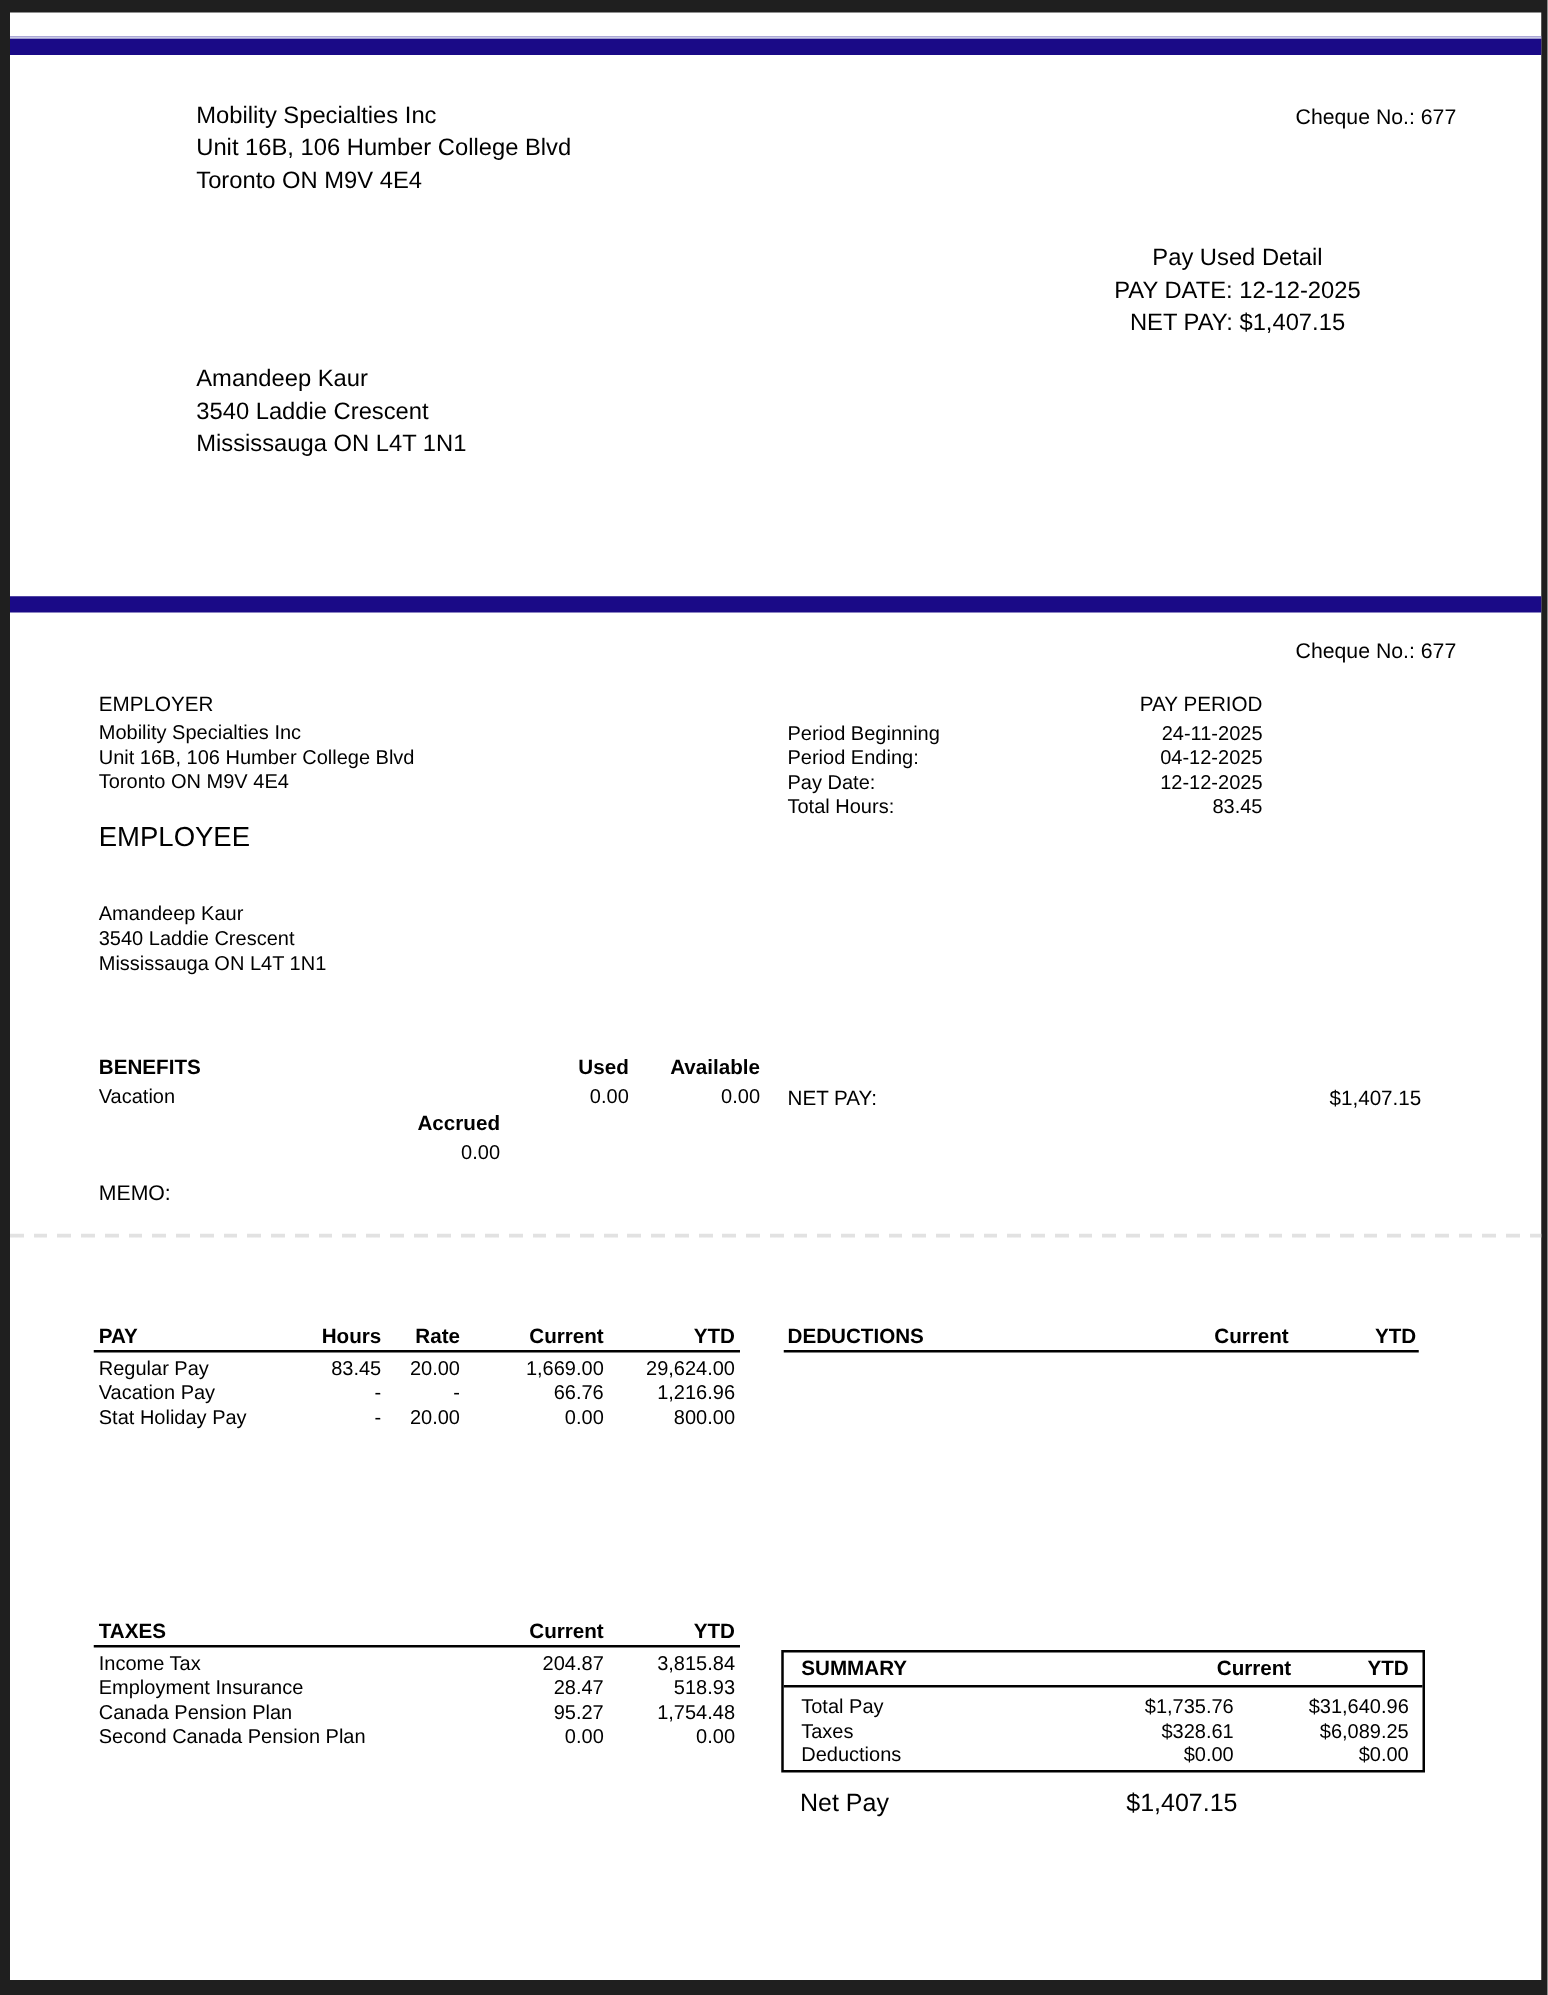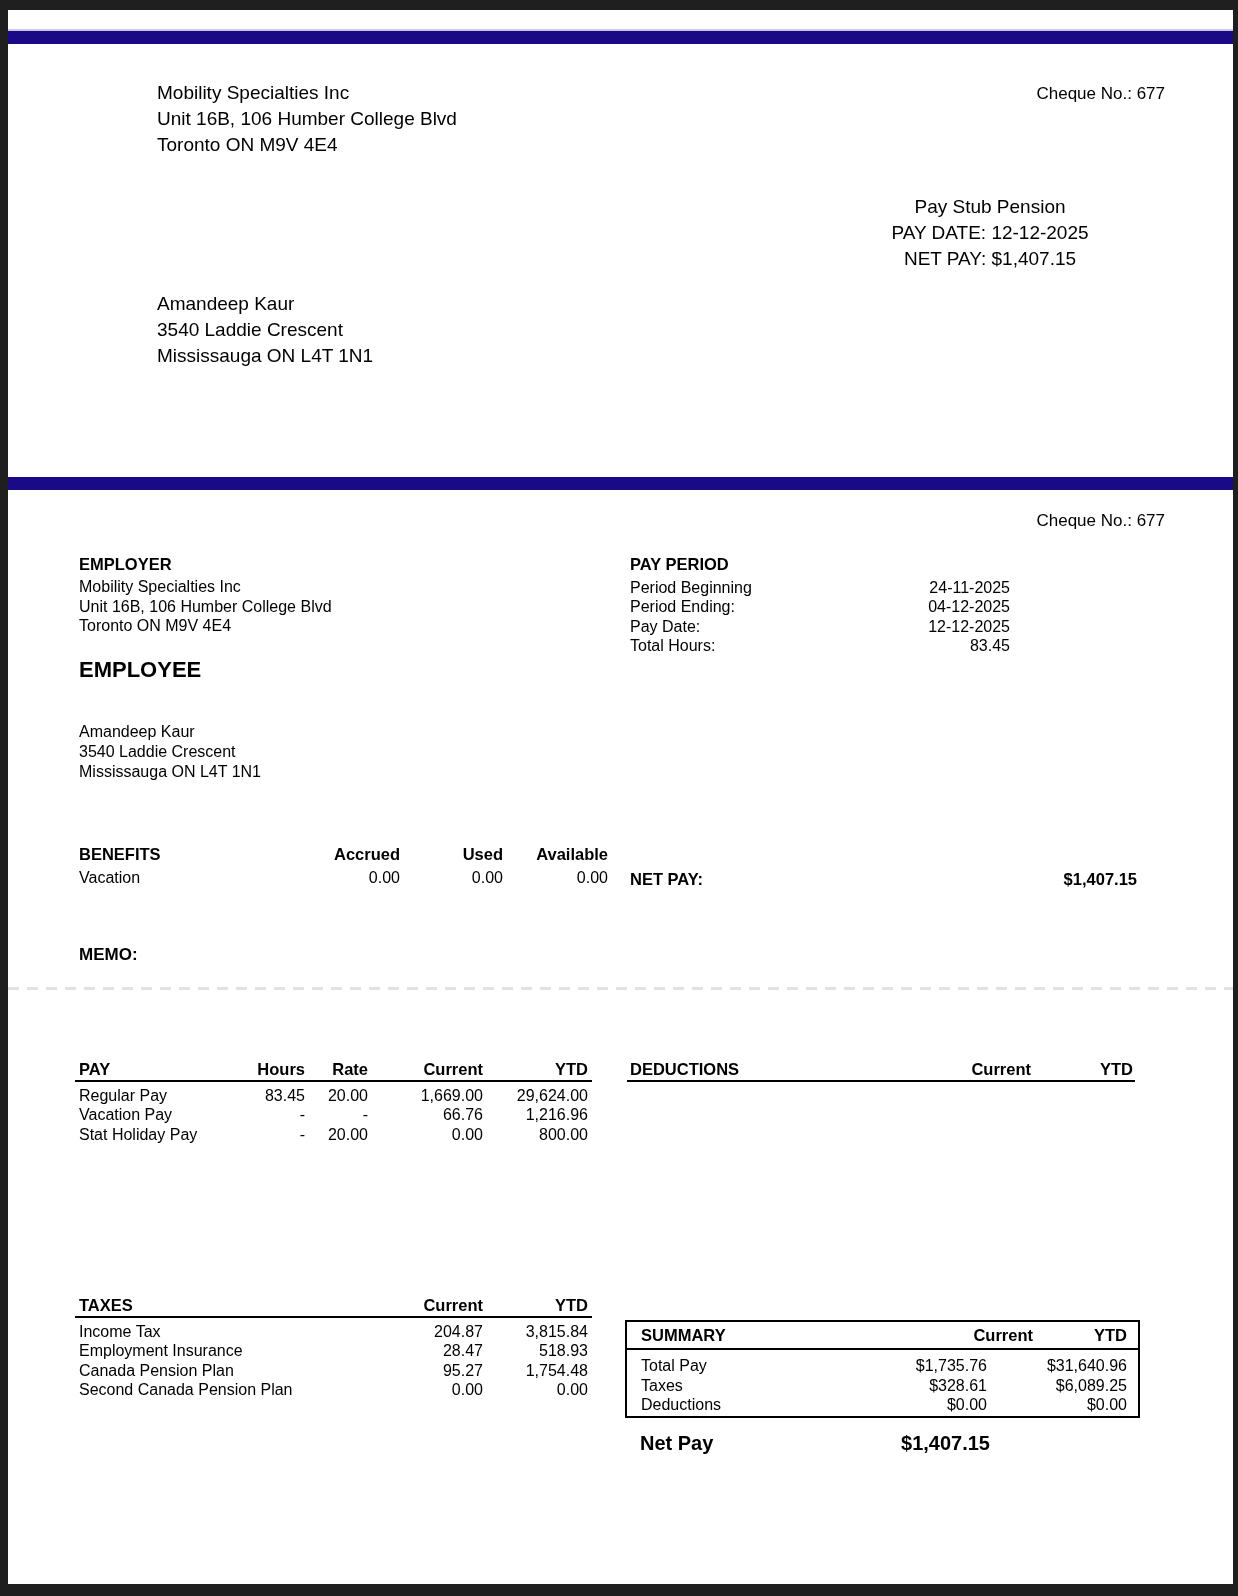--- a/index.html
+++ b/index.html
@@ -10,21 +10,21 @@
     color:#000;
   }
   .page{position:absolute;left:8px;top:10px;width:1225px;height:1574px;background:#ffffff;}
   .abs{position:absolute;}
   .bar{position:absolute;left:8px;width:1225px;height:13px;background:#1a0a87;}
   .bar1{top:29px;border-top:2px solid #c9c9e6;}
   .bar2{top:477px;}
   .t19{font-size:19px;line-height:26px;}
   .t17{font-size:17px;line-height:20px;}
   .t16{font-size:16px;line-height:19.5px;}
-  .b{font-weight:bold;}
+  .b{font-weight:normal;text-align:right;}
   .right{text-align:right;}
   .center{text-align:center;}
   .dashed{
     position:absolute;left:8px;top:987px;width:1225px;height:3px;
     background-image:repeating-linear-gradient(to right,#e2e2e2 0 11px,transparent 11px 19px);
   }
   
   .tbl{position:absolute;font-size:16px;}
   .tbl .hdr{position:relative;height:20px;border-bottom:2px solid #000;font-weight:bold;font-size:16.5px;}
   .tbl .rows{position:relative;padding-top:5px;}
@@ -39,21 +39,21 @@
   .ltbl .c-ytd{right:4px;}
   
   .dtbl{left:627px;width:508px;}
   .dtbl .c-name{left:3px;}
   .dtbl .c-current{right:104px;}
   .dtbl .c-ytd{right:2px;}
   
   .btbl{left:75px;top:845px;width:535px;font-size:16px;}
   .btbl .hdr{position:relative;height:22px;font-weight:bold;font-size:16.5px;}
   .btbl .c-name{left:4px;}
-  .btbl .c-accrued{right:210px;}
+  .btbl .c-accrued{right:210px;margin-top:45px;}
   .btbl .c-used{right:107px;}
   .btbl .c-available{right:2px;}
   
   .sumbox{position:absolute;left:625px;top:1320px;width:511px;height:94px;border:2px solid #000;font-size:16px;}
   .sumbox .shdr{position:relative;height:26px;border-bottom:2px solid #000;font-weight:bold;font-size:16.5px;}
   .sumbox .shdr .cell{top:4px;}
   .sumbox .c-sname{left:14px;}
   .sumbox .c-hcur{right:105px;}
   .sumbox .c-hytd{right:11px;}
   .sumbox .srows{position:relative;padding-top:7px;}
@@ -70,21 +70,21 @@
 
 <div class="abs t19" style="left:157px;top:80px;">
   <div>Mobility Specialties Inc</div>
   <div>Unit 16B, 106 Humber College Blvd</div>
   <div>Toronto ON M9V 4E4</div>
 </div>
 
 <div class="abs t17 right" style="right:73px;top:84px;width:260px;">Cheque No.: 677</div>
 
 <div class="abs t19 center" style="left:790px;top:194px;width:400px;">
-  <div>Pay Stub Pension</div>
+  <div>Pay Used Detail</div>
   <div>PAY DATE: 12-12-2025</div>
   <div>NET PAY: $1,407.15</div>
 </div>
 
 <div class="abs t19" style="left:157px;top:291px;">
   <div>Amandeep Kaur</div>
   <div>3540 Laddie Crescent</div>
   <div>Mississauga ON L4T 1N1</div>
 </div>
 

